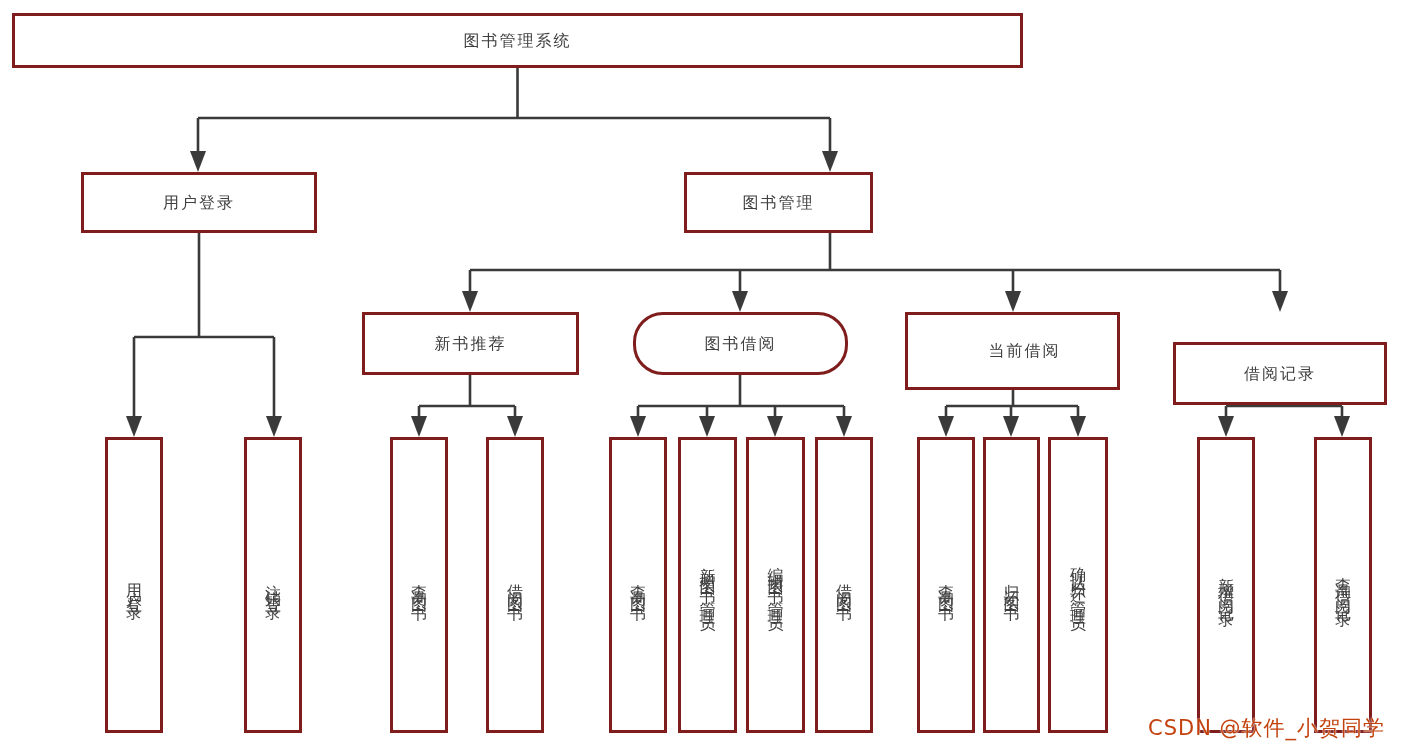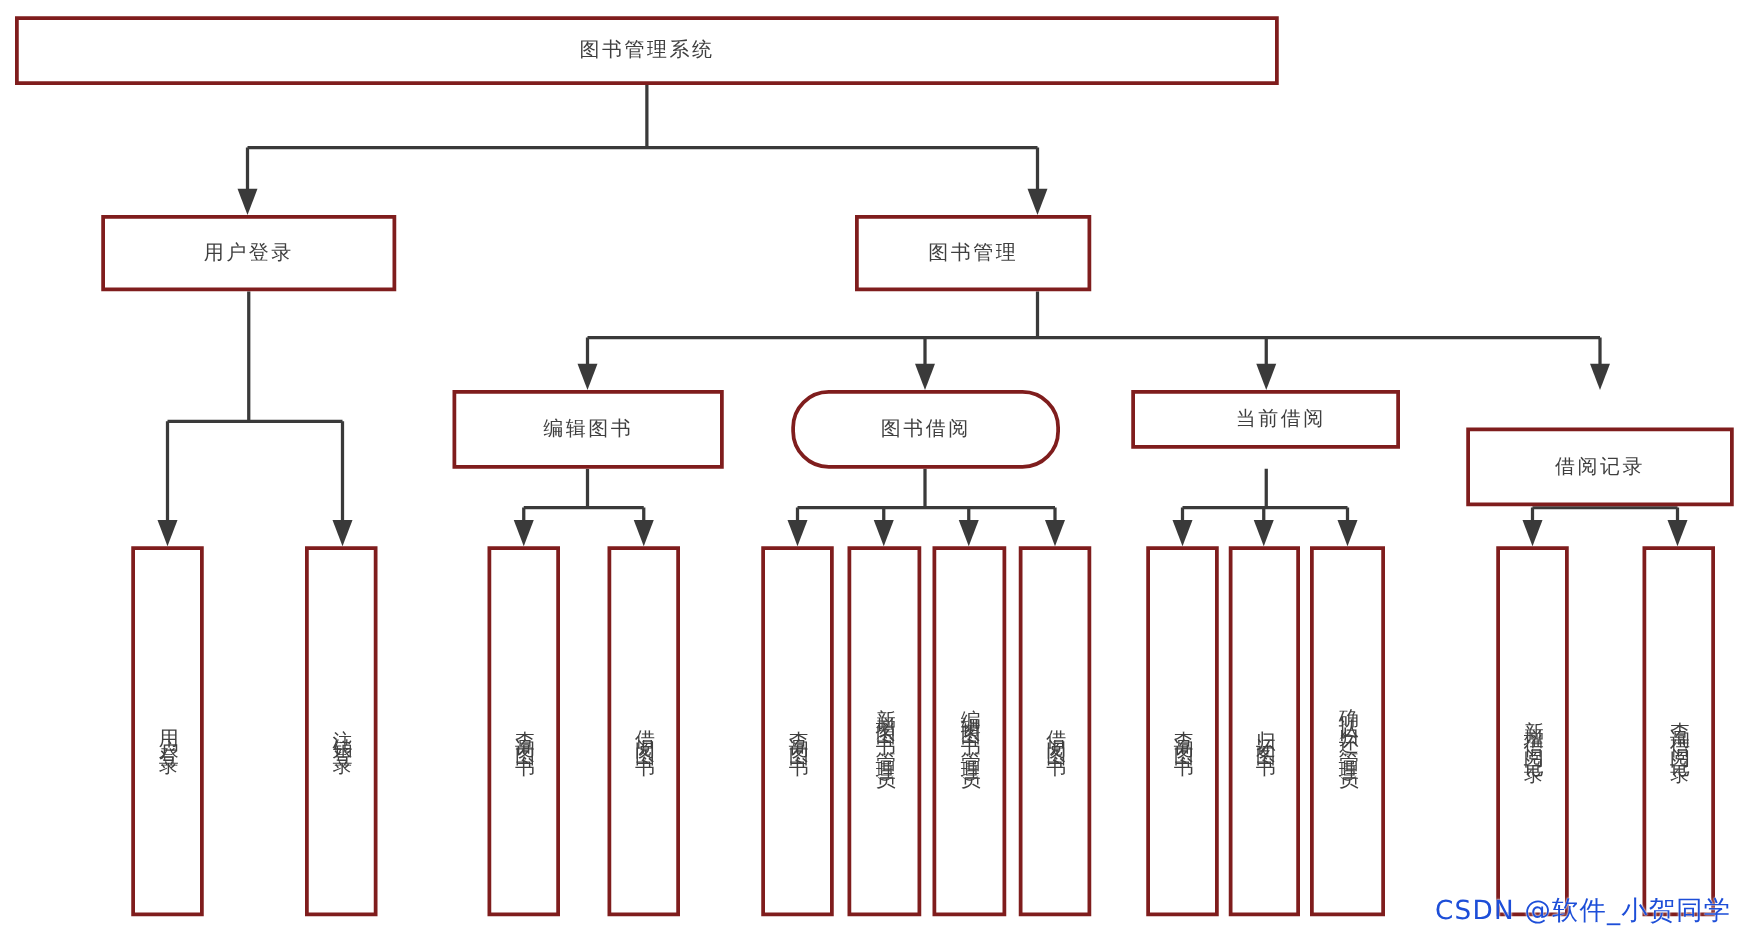--- a/index.html
+++ b/index.html
@@ -32,21 +32,21 @@
     letter-spacing:7px;
     line-height:1;
     white-space:nowrap;
   }
   .watermark{
     position:absolute;
     left:1148px;top:714px;
     width:252px;
     font-size:21px;
     letter-spacing:1px;
-    color:#1d4ed8;
+    color:#c2410c;
     text-shadow:0 0 2px #ffffff,0 0 1px #ffffff;
     white-space:nowrap;
     z-index:5;
   }
 </style>
 </head>
 <body>
 
 <div class="canvas">
 
@@ -91,23 +91,23 @@
       <polygon points="1218,416 1234,416 1226,437"></polygon>
       <polygon points="1334,416 1350,416 1342,437"></polygon>
     </g>
   </svg>
 
   <div class="node" style="left:12px;top:13px;width:1011px;height:55px;">图书管理系统</div>
 
   <div class="node" style="left:81px;top:172px;width:236px;height:61px;">用户登录</div>
   <div class="node" style="left:684px;top:172px;width:189px;height:61px;">图书管理</div>
 
-  <div class="node" style="left:362px;top:312px;width:217px;height:63px;">编辑图书</div>
+  <div class="node" style="left:362px;top:312px;width:217px;height:63px;">新书推荐</div>
   <div class="node" style="left:633px;top:312px;width:215px;height:63px;border-radius:30px;">图书借阅</div>
-  <div class="node" style="left:905px;top:312px;width:215px;height:47px;padding-left:24px;">当前借阅</div>
+  <div class="node" style="left:905px;top:312px;width:215px;height:78px;padding-left:24px;">当前借阅</div>
   <div class="node" style="left:1173px;top:312px;width:214px;height:63px;margin-top:30px;">借阅记录</div>
 
   <div class="node vnode" style="left:105px;top:437px;width:58px;height:296px;">
     <span>用户登录</span>
     </div>
   <div class="node vnode" style="left:244px;top:437px;width:58px;height:296px;">
     <span>注销登录</span>
     </div>
 
   <div class="node vnode" style="left:390px;top:437px;width:58px;height:296px;">

